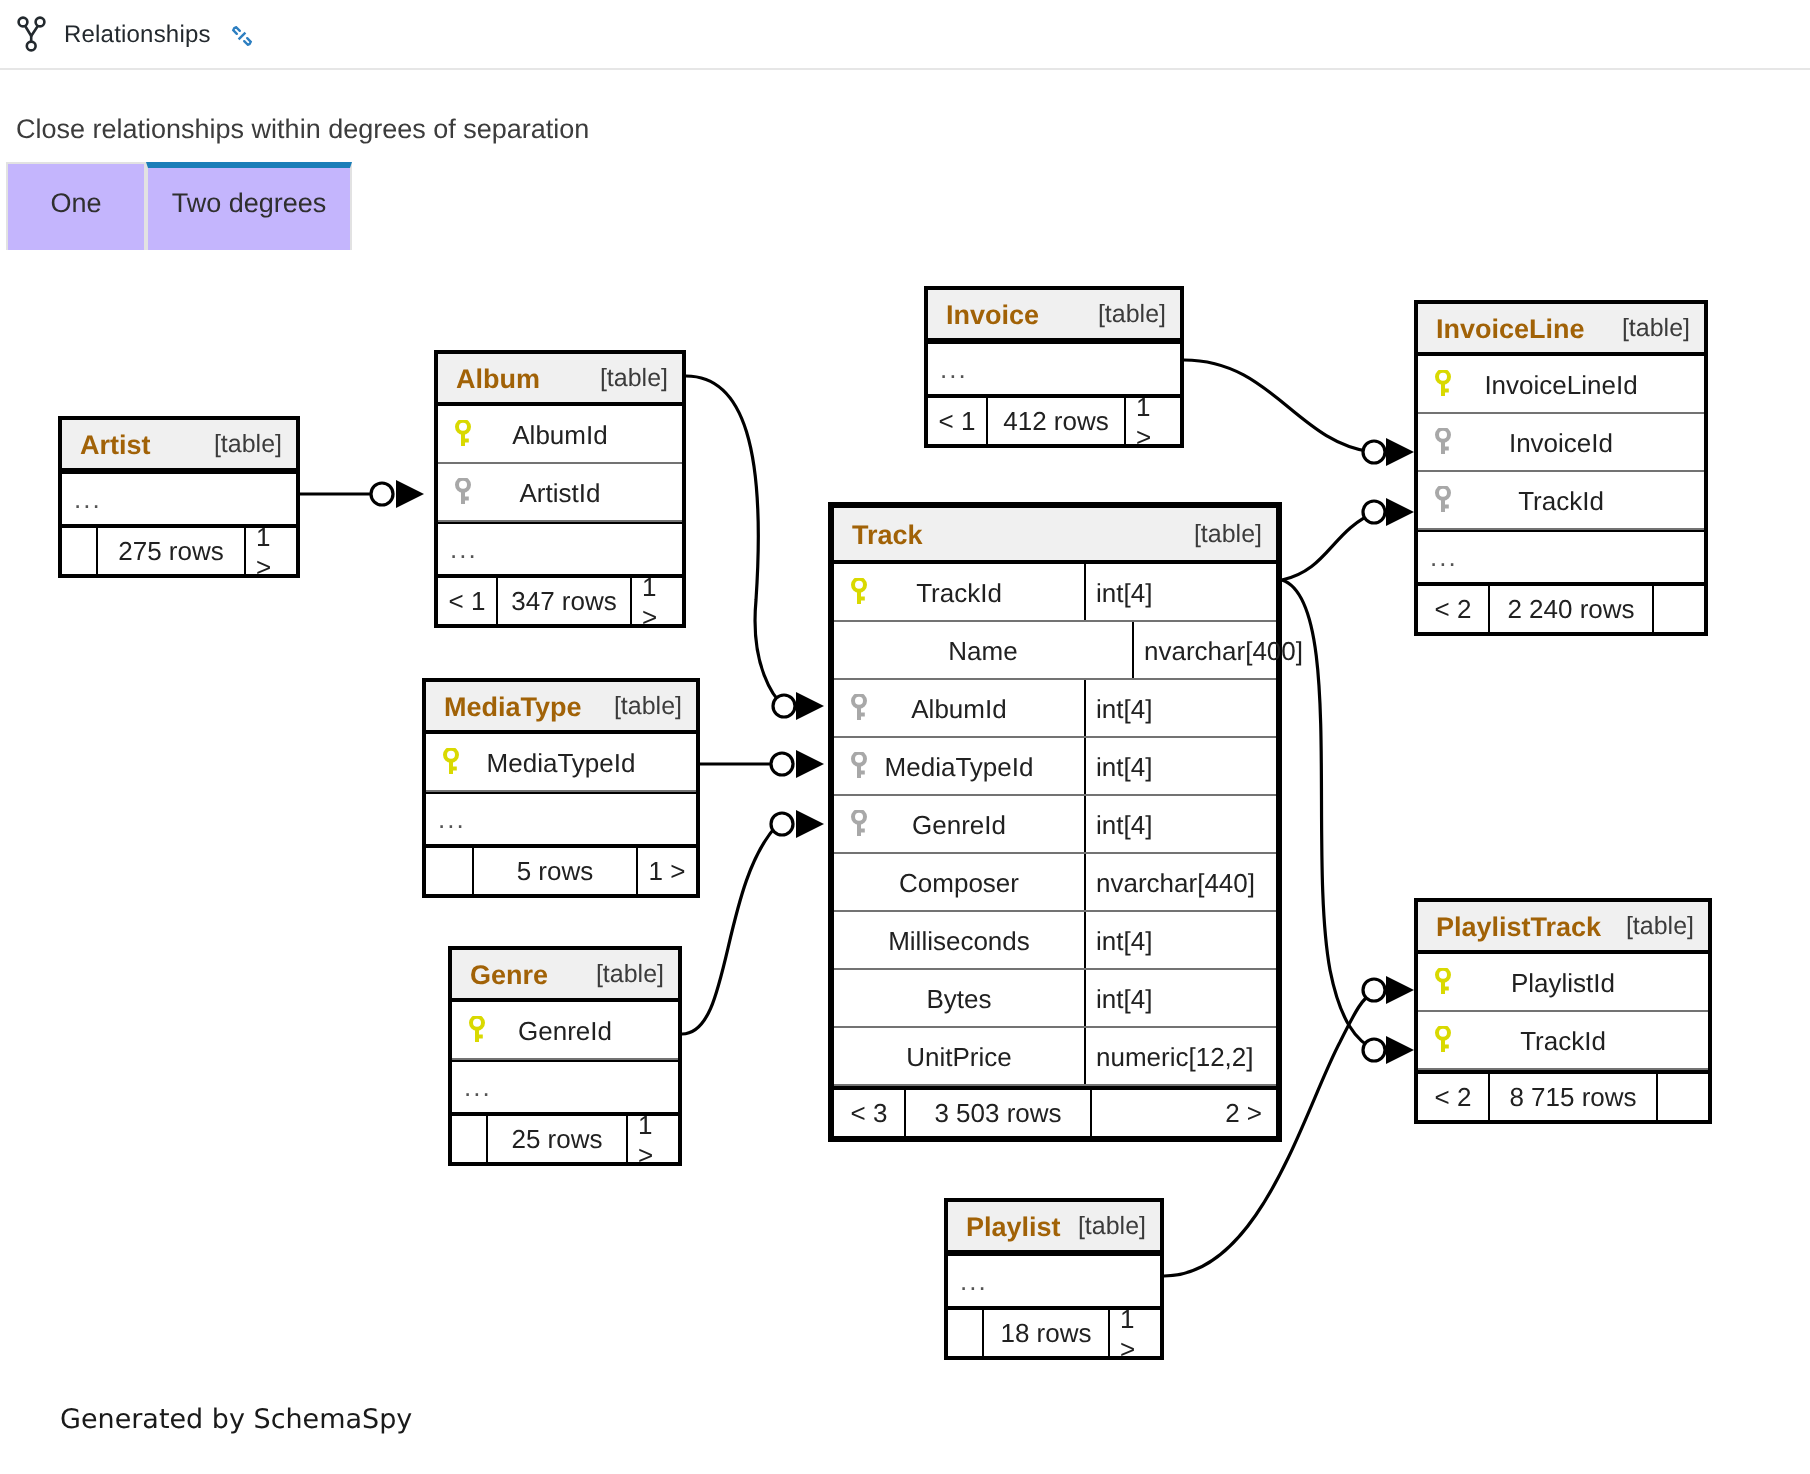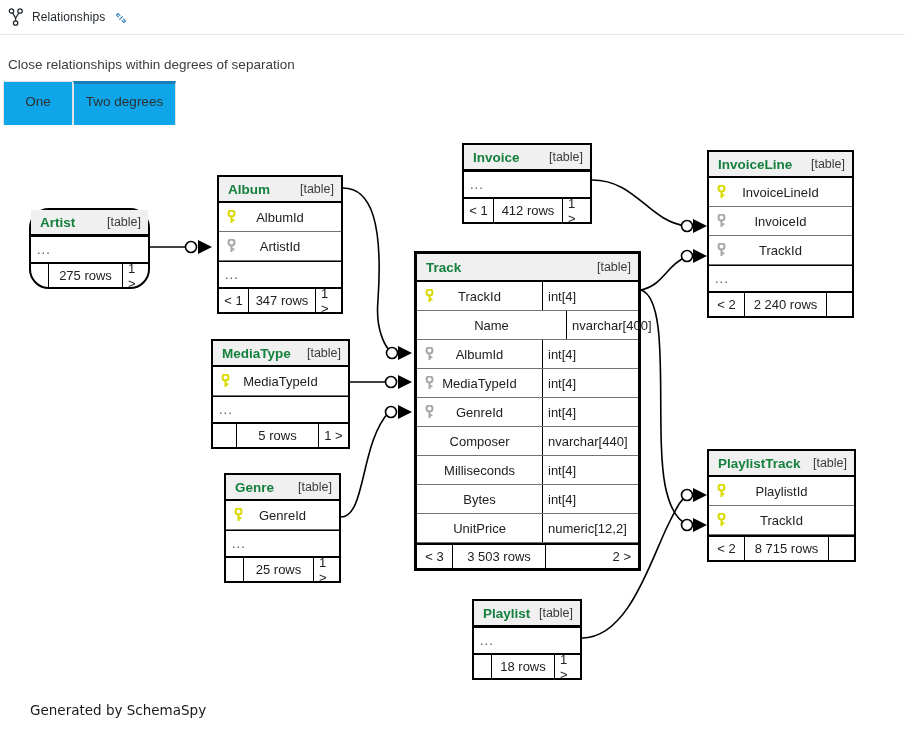--- a/index.html
+++ b/index.html
@@ -54,21 +54,21 @@
   #tabs {
     position: absolute;
     left: 3px;
     top: 81px;
     display: flex;
     align-items: flex-start;
   }
   .tab {
     border: 1px solid #e2e2e2;
     border-bottom: none;
-    background: #0ea5e9;
+    background: #c4b5fd;
     font-size: 13.5px;
     color: #2f2f2f;
     text-align: center;
     box-sizing: border-box;
     padding: 12px 0 11px 0;
     height: 44px;
   }
   .tab.tab-inactive { width: 70px; }
   .tab.tab-active {
     width: 103px;
@@ -102,21 +102,21 @@
   .er-head {
     background: #f0f0f0;
     border-bottom: 2px solid #000000;
     height: 26px;
     display: flex;
     align-items: center;
     justify-content: space-between;
     padding: 0 7px 0 9px;
     box-sizing: border-box;
   }
-  .er-name { font-weight: bold; font-size: 13.5px; color: #15803d; }
+  .er-name { font-weight: bold; font-size: 13.5px; color: #a16207; }
   .er-tag  { font-size: 12.5px; color: #3b3b3b; }
 
   .er-row {
     display: flex;
     border-bottom: 1px solid #737373;
     height: 29px;
     box-sizing: border-box;
     align-items: stretch;
     text-align: center;
   }
@@ -257,21 +257,21 @@
       <circle cx="687" cy="131" r="5.5" fill="#fff" stroke="#000" stroke-width="1.6"></circle>
 
       <path d="M707,370 L693,363 L693,377 Z" fill="#000"></path>
       <circle cx="687" cy="370" r="5.5" fill="#fff" stroke="#000" stroke-width="1.6"></circle>
 
       <path d="M707,400 L693,393 L693,407 Z" fill="#000"></path>
       <circle cx="687" cy="400" r="5.5" fill="#fff" stroke="#000" stroke-width="1.6"></circle>
     </g>
   </svg>
 
-  <div class="er-table" style="left:29px; top:83px; width:121px;border-radius:20px;">
+  <div class="er-table" style="left:29px; top:83px; width:121px;">
     <div class="er-head">
       <span class="er-name">Artist</span>
       <span class="er-tag">[table]</span>
     </div>
     <div class="er-dots">...</div>
     <div class="er-foot">
       <div class="foot-left" style="width:18px"></div>
       <div class="foot-mid">275 rows</div>
       <div class="foot-right" style="width:26px">1 &gt;</div>
     </div>

